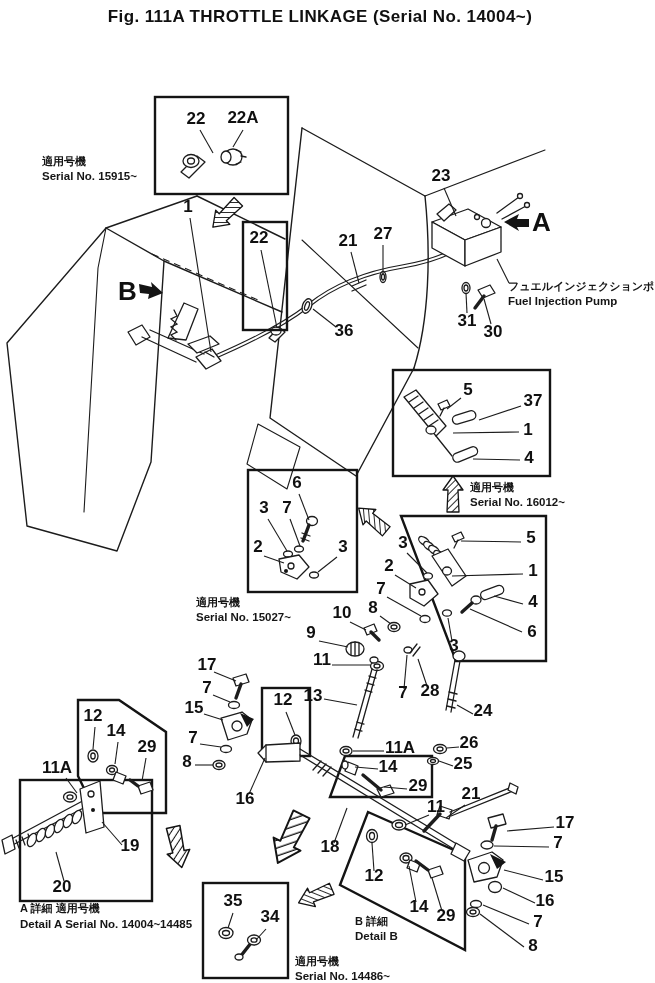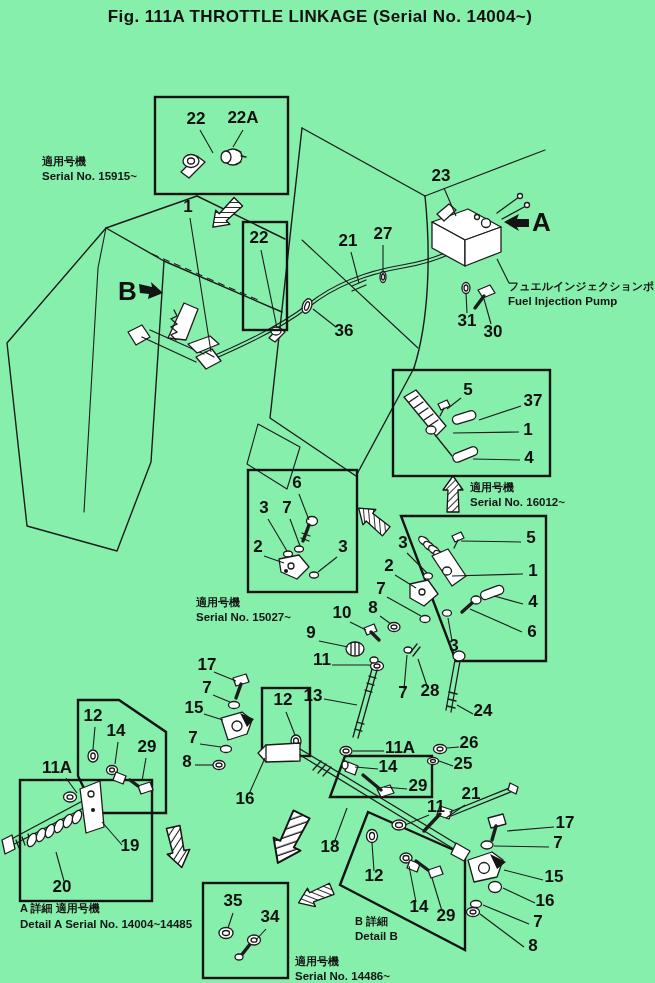--- a/index.html
+++ b/index.html
@@ -1,16 +1,16 @@
 <!DOCTYPE html>
 <html><head>
 <meta charset="utf-8">
 <style>
   html,body{margin:0;padding:0;background:#e8e8e4;}
-  .stage{position:relative;width:655px;height:983px;margin:0 auto;background:#86efac;overflow:hidden;
+  .stage{position:relative;width:655px;height:983px;margin:0 auto;background:#ffffff;overflow:hidden;
          font-family:"Liberation Sans",sans-serif;}
   svg{position:absolute;left:0;top:0;}
   .outline{fill:none;stroke:#1c1c1c;stroke-width:1.4;stroke-linejoin:round;stroke-linecap:round;}
   .thin{fill:none;stroke:#1c1c1c;stroke-width:1.1;stroke-linejoin:round;stroke-linecap:round;}
   .dashed{fill:none;stroke:#1c1c1c;stroke-width:1.1;stroke-dasharray:7 5;}
   .part{fill:#ffffff;stroke:#1c1c1c;stroke-width:1.3;stroke-linejoin:round;}
   .partline{fill:none;stroke:#1c1c1c;stroke-width:1.3;stroke-linecap:round;}
   .thick{fill:none;stroke:#1c1c1c;stroke-width:3.4;stroke-linecap:round;}
   .refbox{fill:none;stroke:#141414;stroke-width:2.4;stroke-linejoin:miter;}
   .dark{fill:#141414;stroke:none;}

